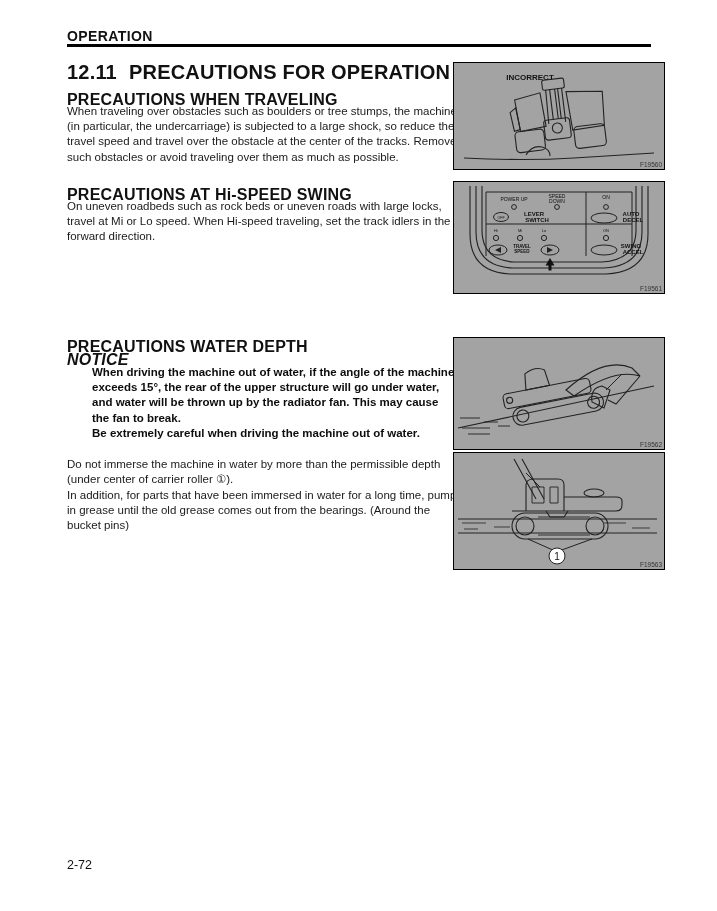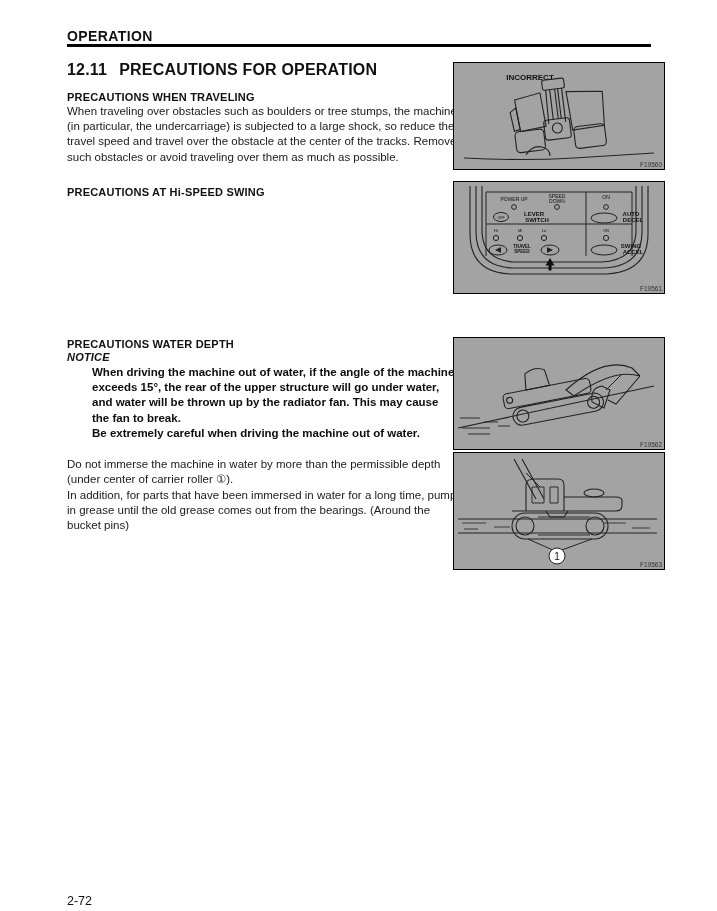--- a/index.html
+++ b/index.html
@@ -4,52 +4,53 @@
 <style>
   html,body{margin:0;padding:0;background:#e8e8e8;}
   .page{
     position:relative;width:717px;height:911px;background:#ffffff;
     font-family:"Liberation Sans", sans-serif;color:#111;overflow:hidden;
     margin:0 auto;
   }
   .abs{position:absolute;}
   .hdr{font-size:14px;font-weight:bold;letter-spacing:.4px;}
   .hdr-rule{height:3px;background:#000;}
-  .title{font-size:16px;font-weight:bold;letter-spacing:.2px;}
+  .title{font-size:20px;font-weight:bold;letter-spacing:.2px;}
   .title .num{margin-right:12px;}
-  .sec-h{font-size:11px;font-weight:bold;letter-spacing:.2px;}
+  .sec-h{font-size:16px;font-weight:bold;letter-spacing:.2px;}
   .body-t{font-size:11.5px;line-height:15.2px;color:#1a1a1a;}
   .bold-t{font-weight:bold;color:#0d0d0d;}
   .figbox{
     position:absolute;border:1.6px solid #000;background:#a3a3a3;
   }
   .fig-id{
     position:absolute;right:2px;bottom:1px;font-size:6.5px;color:#333;
     font-family:"Liberation Sans", sans-serif;
   }
-  .pagenum{font-size:12.5px;color:#111;margin-top:36px;}
+  .pagenum{font-size:12.5px;color:#111;}
   svg{display:block;}
   svg text{font-family:"Liberation Sans", sans-serif;fill:#111;}
 </style>
 </head>
 <body>
 
 <div class="page">
 
   <div class="abs hdr" style="left:67px;top:28px;">OPERATION</div>
   <div class="abs hdr-rule" style="left:67px;top:44px;width:584px;"></div>
 
   <div class="abs title" style="left:67px;top:61px;">
     <span class="num">12.11</span><span>PRECAUTIONS FOR OPERATION</span>
   </div>
 
   <div class="abs sec-h" style="left:67px;top:91px;">PRECAUTIONS WHEN TRAVELING</div>
   <div class="abs body-t" style="left:67px;top:104px;width:391px;">When traveling over obstacles such as boulders or tree stumps, the machine (in particular, the undercarriage) is subjected to a large shock, so reduce the travel speed and travel over the obstacle at the center of the tracks. Remove such obstacles or avoid traveling over them as much as possible.</div>
 
   <div class="abs sec-h" style="left:67px;top:186px;">PRECAUTIONS AT Hi-SPEED SWING</div>
+  <div class="abs body-t" style="left:67px;top:199px;width:391px;">On uneven roadbeds such as rock beds or uneven roads with large locks, travel at Mi or Lo speed. When Hi-speed traveling, set the track idlers in the forward direction.</div>
 
   <div class="abs sec-h" style="left:67px;top:338px;">PRECAUTIONS WATER DEPTH</div>
   <div class="abs sec-h" style="left:67px;top:351px;font-style:italic;">NOTICE</div>
   <div class="abs body-t bold-t" style="left:92px;top:365px;width:366px;">When driving the machine out of water, if the angle of the machine exceeds 15°, the rear of the upper structure will go under water, and water will be thrown up by the radiator fan. This may cause the fan to break.</div>
   <div class="abs body-t bold-t" style="left:92px;top:426px;width:366px;">Be extremely careful when driving the machine out of water.</div>
 
   <div class="abs body-t" style="left:67px;top:457px;width:391px;">Do not immerse the machine in water by more than the permissible depth (under center of carrier roller ①).</div>
   <div class="abs body-t" style="left:67px;top:488px;width:391px;">In addition, for parts that have been immersed in water for a long time, pump in grease until the old grease comes out from the bearings. (Around the bucket pins)</div>
 
   <div class="figbox" style="left:453px;top:62px;width:210px;height:106px;">

